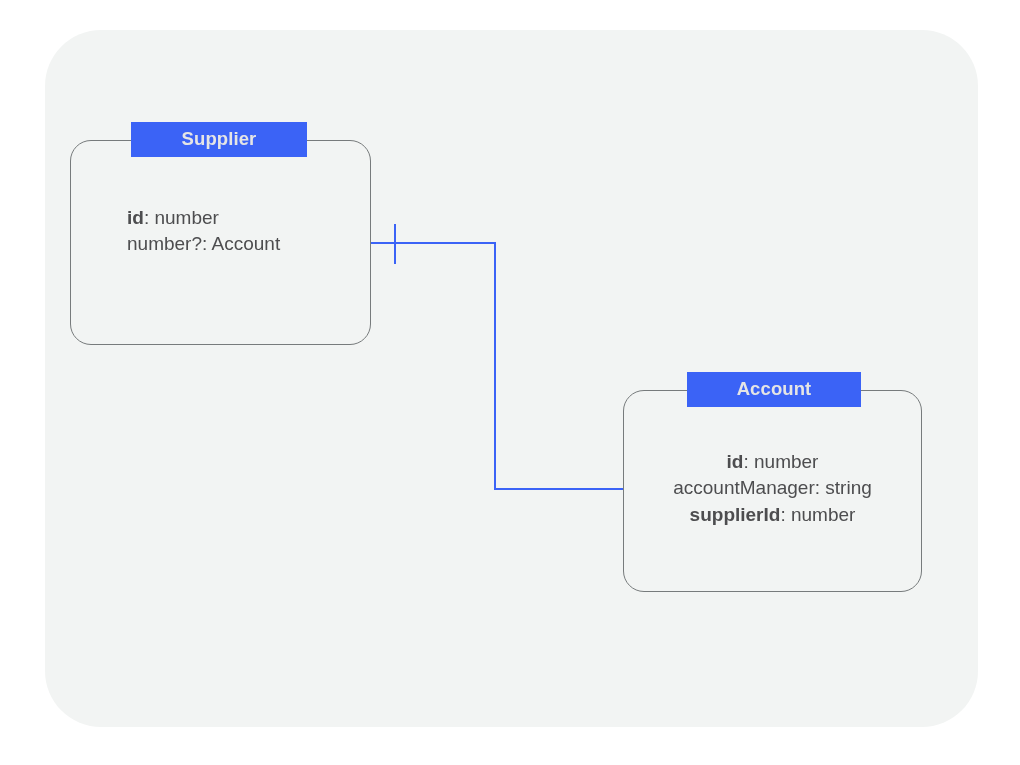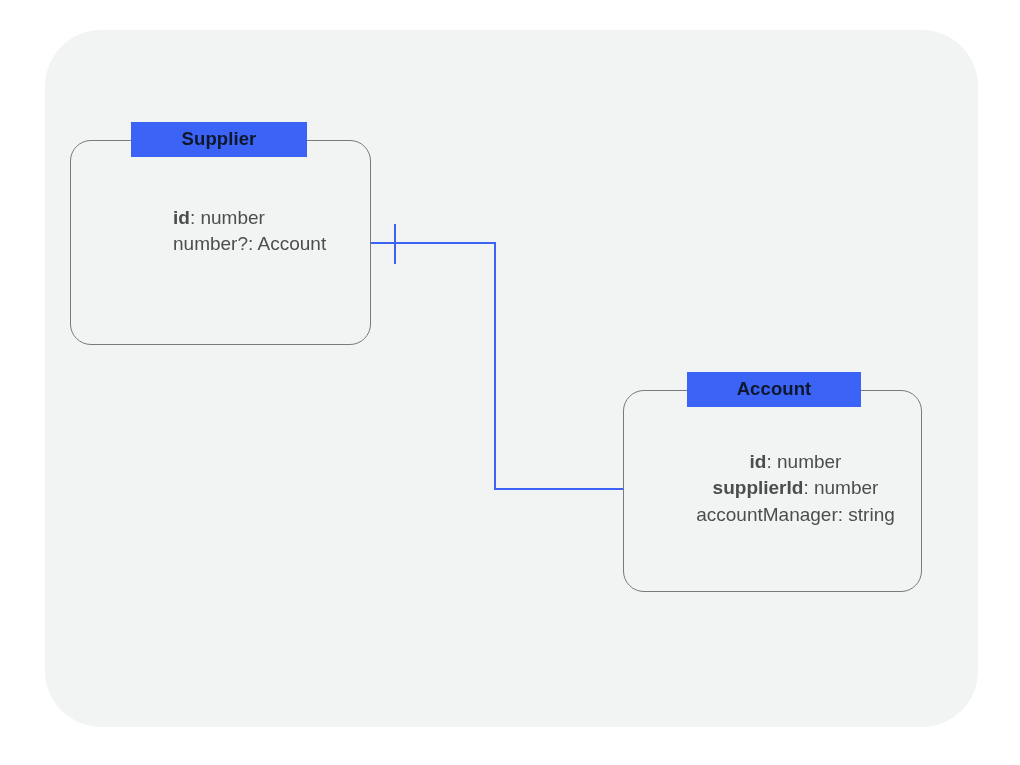--- a/index.html
+++ b/index.html
@@ -52,42 +52,41 @@
     box-sizing: border-box;
     border: 1.6px solid #777b7c;
     border-radius: 21px;
     background: transparent;
   }
 
   .entity-title {
     position: absolute;
     box-sizing: border-box;
     background: #3b63f6;
-    color: #0f172a;
+    color: #e5e5e5;
     font-size: 18.5px;
     font-weight: bold;
     line-height: 1;
     display: flex;
     align-items: center;
     justify-content: center;
     letter-spacing: 0.1px;
     white-space: nowrap;
   }
 
   .entity-fields {
     position: absolute;
     color: #4d4d4f;
     font-size: 19px;
     line-height: 26.4px;
     white-space: nowrap;
   }
 
   .field-row {
     display: block;
-    margin-left: 46px;
   }
 
   .field-name-key {
     font-weight: bold;
   }
 
   .field-name-plain {
     font-weight: normal;
   }
 
@@ -150,17 +149,17 @@
     <span class="field-row"><span class="field-name-key">id</span>: <span>number</span></span>
     <span class="field-row"><span class="field-name-plain">number?</span>: <span>Account</span></span>
   </div>
 
   <div class="entity" id="entity-account"></div>
 
   <div class="entity-title" id="entity-account-title">Account</div>
 
   <div class="entity-fields" id="entity-account-fields">
     <span class="field-row"><span class="field-name-key">id</span>: <span>number</span></span>
+    <span class="field-row"><span class="field-name-plain">accountManager</span>: <span>string</span></span>
     <span class="field-row"><span class="field-name-key">supplierId</span>: <span>number</span></span>
-    <span class="field-row"><span class="field-name-plain">accountManager</span>: <span>string</span></span>
   </div>
 
 </div>
 
 </body></html>

